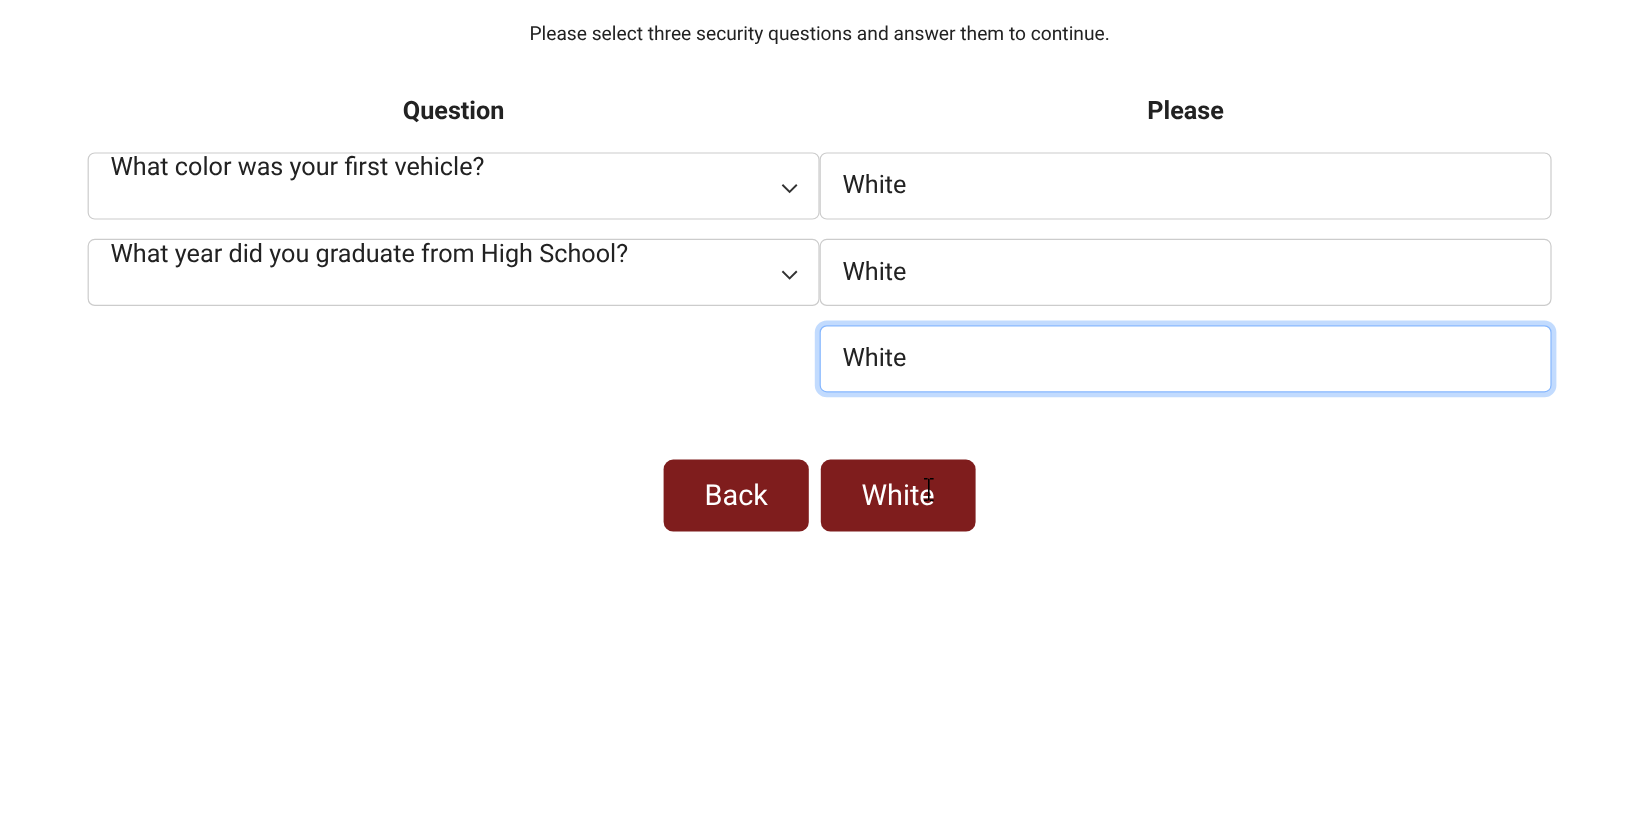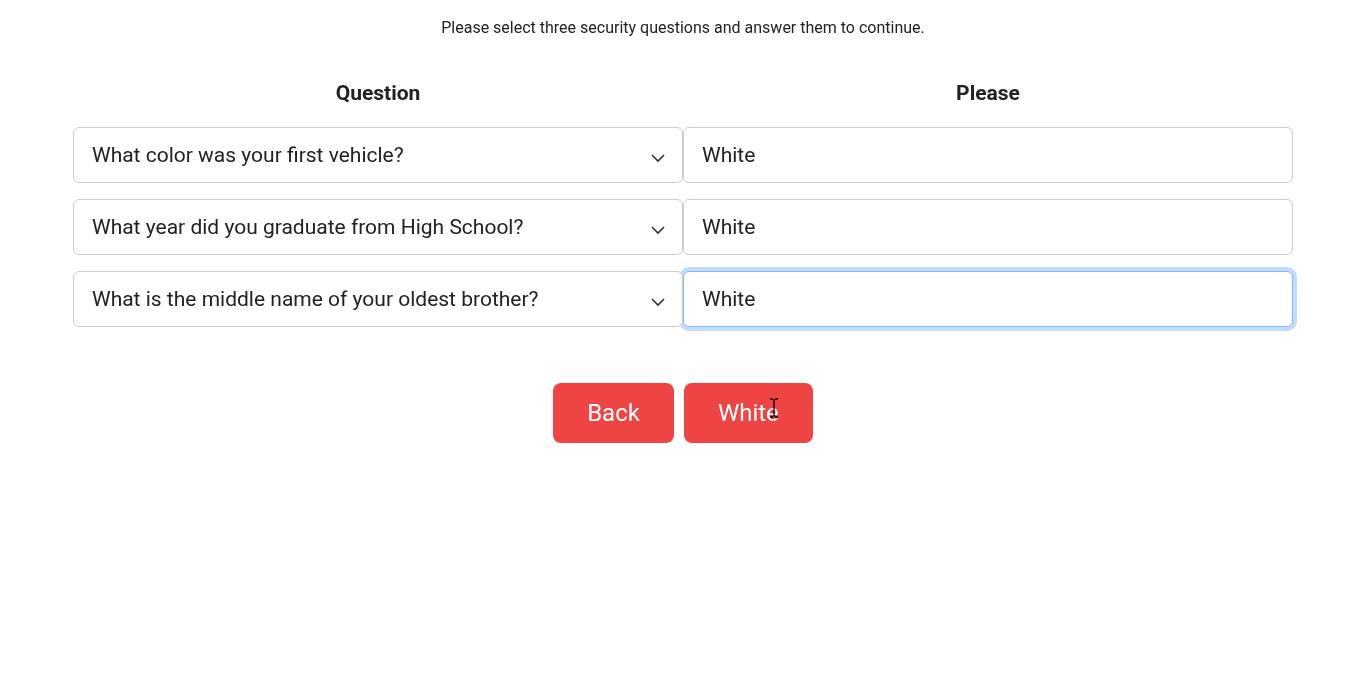--- a/index.html
+++ b/index.html
@@ -61,21 +61,20 @@
       padding: 0 18px;
       font-size: 21px;
       color: #222;
       background: #fff;
       font-family: inherit;
       outline: none;
     }
     .select-box {
       position: relative;
       display: flex;
-      align-items: center;
       cursor: pointer;
       padding-right: 52px;
     }
     .select-text {
       white-space: nowrap;
       overflow: hidden;
       text-overflow: clip;
       flex: 1;
     }
     .chevron-icon {
@@ -91,21 +90,21 @@
       border: 1px solid #86b7fe;
       box-shadow: 0 0 0 4px rgba(13,110,253,0.25);
     }
     .button-row {
       display: flex;
       justify-content: center;
       gap: 10px;
       margin-top: 40px;
     }
     .btn {
-      background: #ef4444;
+      background: #7f1d1d;
       color: #fff;
       border: none;
       border-radius: 8px;
       font-size: 24px;
       font-weight: 400;
       padding: 16px 34px;
       cursor: pointer;
       font-family: inherit;
     }
     .cursor-caret {
@@ -142,30 +141,20 @@
         <div class="select-box">
           <span class="select-text">What year did you graduate from High School?</span>
           <span class="chevron-icon">
             <svg viewBox="0 0 16 16" width="16" height="16">
                 <path d="M2 5 L8 11 L14 5" fill="none" stroke="#333" stroke-width="1.6"></path>
               </svg>
           </span>
         </div>
       </div>
 
-      <div class="field-wrap">
-        <div class="select-box">
-          <span class="select-text">What is the middle name of your oldest brother?</span>
-          <span class="chevron-icon">
-            <svg viewBox="0 0 16 16" width="16" height="16">
-                <path d="M2 5 L8 11 L14 5" fill="none" stroke="#333" stroke-width="1.6"></path>
-              </svg>
-          </span>
-        </div>
-      </div>
     </div>
 
     <div class="col">
       <div class="col-header">Please</div>
 
       <div class="field-wrap">
         <input type="text" class="text-input" value="White" style="">
       </div>
       <div class="field-wrap">
         <input type="text" class="text-input" value="White" style="">

